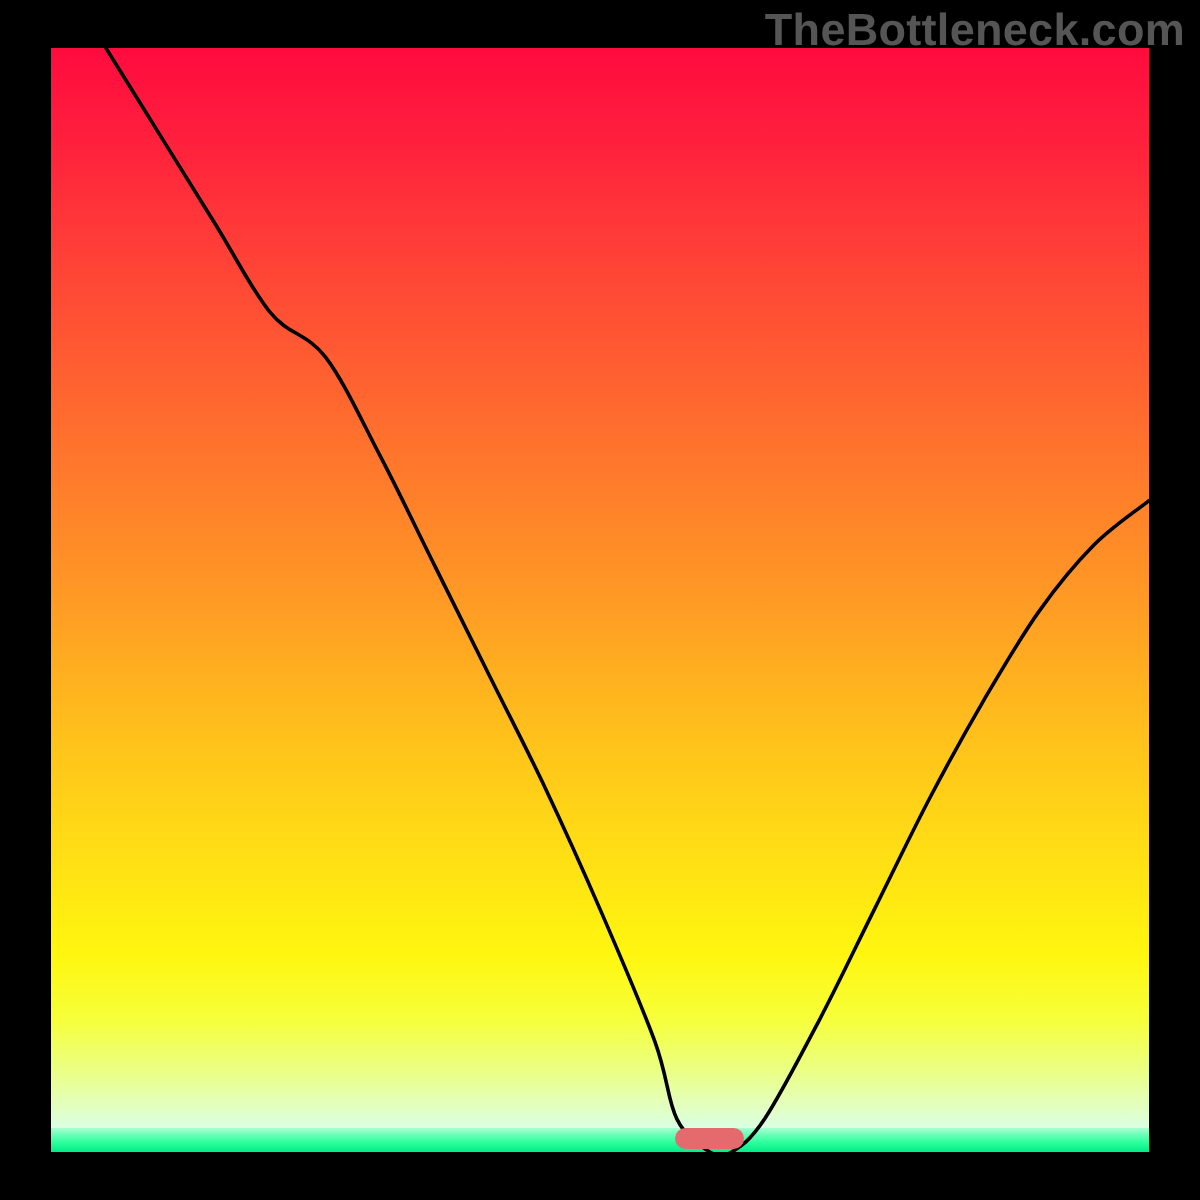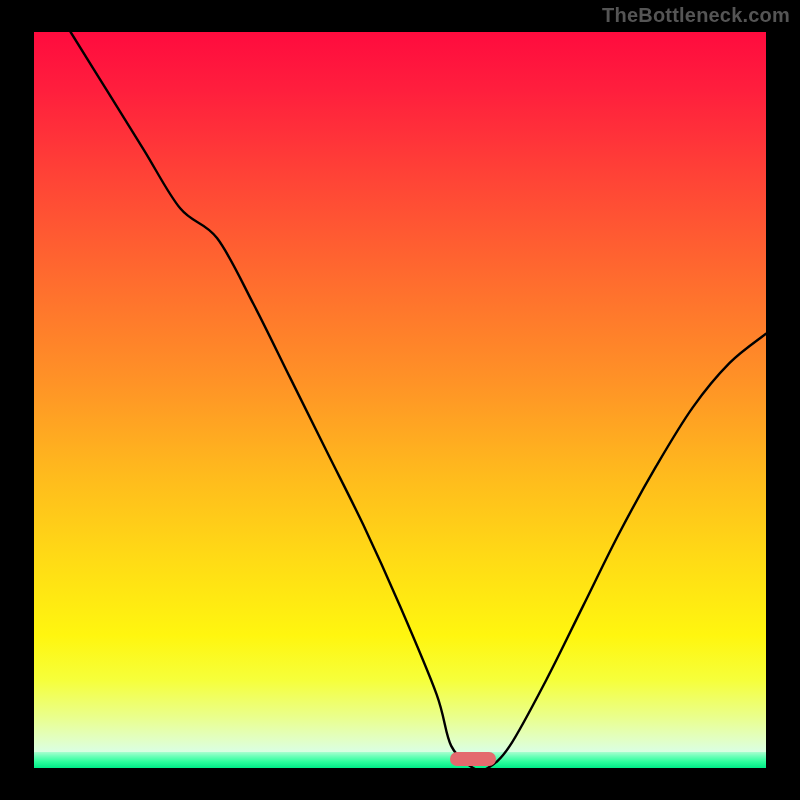--- a/index.html
+++ b/index.html
@@ -8,21 +8,21 @@
     position: relative;
     width: 800px;
     height: 800px;
     background: #000;
   }
   .watermark {
     position: absolute;
     top: 4px;
     right: 10px;
     font-family: Arial, Helvetica, sans-serif;
-    font-size: 20px;
+    font-size: 30px;
     font-weight: 600;
     color: #555;
     letter-spacing: 0.2px;
     user-select: none;
   }
   
   .plot {
     position: absolute;
     left: 34px;
     top: 32px;

